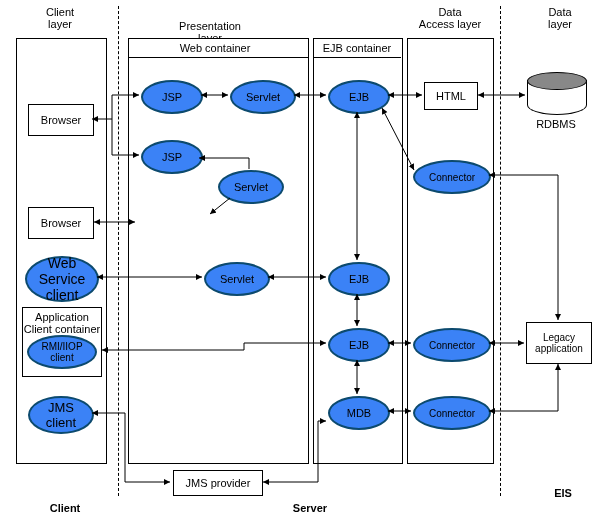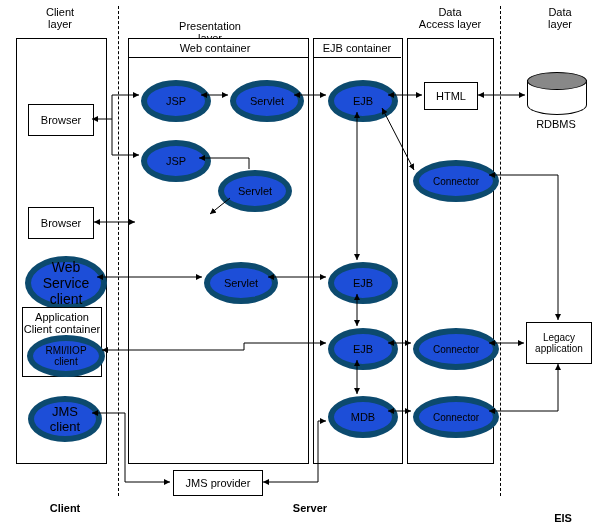--- a/index.html
+++ b/index.html
@@ -1,19 +1,19 @@
 <!DOCTYPE html>
 <html><head>
 <meta charset="utf-8">
 <style>
 body{margin:0;font-family:Arial,Helvetica,sans-serif;font-size:11px;background:#fff}
 #stage{position:relative;width:612px;height:525px}
 .layer-label{position:absolute;text-align:center}
 .box{position:absolute;border:1px solid #000;text-align:center;display:flex;align-items:center;justify-content:center;background:#fff}
-.ellipse{position:absolute;border:6px solid #0c4a6e;border-radius:50%;text-align:center;display:flex;align-items:center;justify-content:center;background:#1d4ed8}
+.ellipse{position:absolute;border:2px solid #0c4a6e;border-radius:50%;text-align:center;display:flex;align-items:center;justify-content:center;background:#3b82f6}
 .dash-v{position:absolute;border-left:1.5px dashed #000}
 .solid-h{position:absolute;border-top:1px solid #000}
 .bold{font-weight:bold}
 svg{position:absolute;overflow:visible}
 .cyl-top{position:absolute;border:1px solid #000;border-radius:50%;background:#888}
 .cyl-body{position:absolute;border:1px solid #000;border-top:none;background:#fff;border-bottom-left-radius:50% 10px;border-bottom-right-radius:50% 10px}
 </style>
 </head>
 <body>
 
@@ -73,21 +73,21 @@
   <div class="cyl-body" style="left:527px;top:80px;width:58px;height:34px"></div>
   <div class="cyl-top" style="left:527px;top:72px;width:58px;height:16px"></div>
   <div class="layer-label" style="left:527px;top:118px;width:58px">RDBMS</div>
   <div class="box" style="left:526px;top:322px;width:64px;height:40px;white-space:pre-line;font-size:10px">Legacy
 application</div>
 
   <div class="box" style="left:173px;top:470px;width:88px;height:24px">JMS provider</div>
 
   <div class="layer-label bold" style="left:40px;top:502px;width:50px">Client</div>
   <div class="layer-label bold" style="left:280px;top:502px;width:60px">Server</div>
-  <div class="layer-label bold" style="left:548px;top:512px;width:30px">EIS</div>
+  <div class="layer-label bold" style="left:548px;top:487px;width:30px">EIS</div>
 
   <svg width="614" height="525" style="left:0;top:0;pointer-events:none">
     <defs>
       <marker id="ah" markerWidth="8" markerHeight="8" refX="6" refY="3" orient="auto">
           <path d="M0,0 L6,3 L0,6 Z" fill="#000"></path>
         </marker>
       <marker id="ahs" markerWidth="8" markerHeight="8" refX="0" refY="3" orient="auto">
           <path d="M6,0 L0,3 L6,6 Z" fill="#000"></path>
         </marker>
     </defs>

